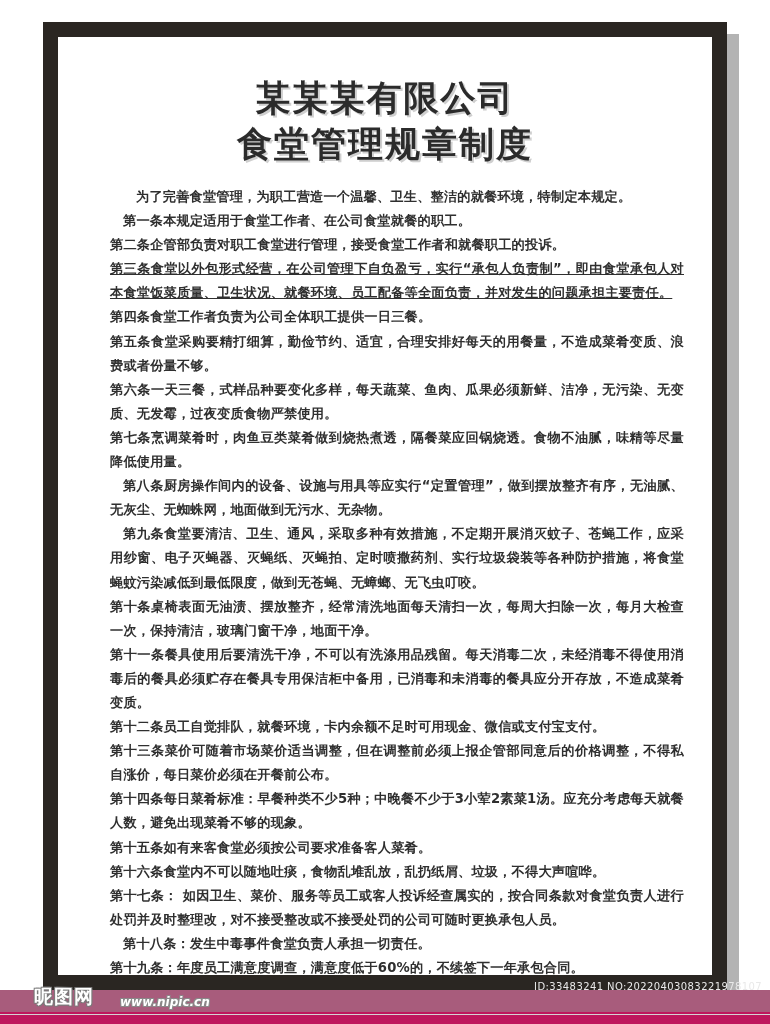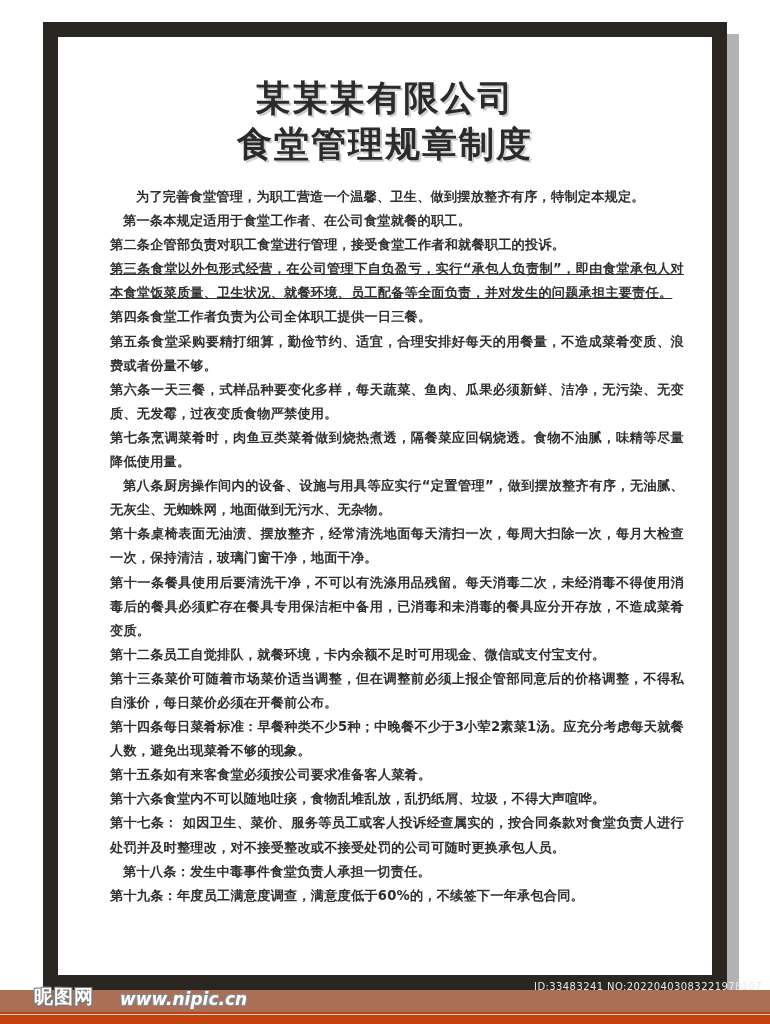--- a/index.html
+++ b/index.html
@@ -69,21 +69,21 @@
     word-break:break-all;
   }
   .para.ind{text-indent:26px;}
   .para.ind-half{text-indent:13px;}
 
   
   #footer-bar{
     position:absolute;
     left:0; bottom:0;
     width:770px; height:34px;
-    background:#c2410c;
+    background:#be185d;
   }
   #footer-gray{
     position:absolute;
     left:0; bottom:12px;
     width:770px; height:22px;
     background:rgba(150,150,150,.55);
   }
   #wm-logo{
     position:absolute;
     left:34px; bottom:14px;
@@ -92,21 +92,21 @@
     color:#ffffff;
     letter-spacing:1px;
     text-shadow:
       -1px -1px 0 #7a7a7a, 1px -1px 0 #7a7a7a,
       -1px  1px 0 #7a7a7a, 1px  1px 0 #7a7a7a;
     font-family:"DejaVu Sans","Liberation Sans",sans-serif;
   }
   #wm-url{
     position:absolute;
     left:120px; bottom:15px;
-    font-size:17px;
+    font-size:12px;
     font-style:italic;
     font-weight:bold;
     color:#ffffff;
     text-shadow:
       -1px -1px 0 #8a8a8a, 1px -1px 0 #8a8a8a,
       -1px  1px 0 #8a8a8a, 1px  1px 0 #8a8a8a;
     font-family:"DejaVu Sans","Liberation Sans",sans-serif;
   }
   #wm-id{
     position:absolute;
@@ -130,29 +130,30 @@
 
 <div id="poster-frame" style="background: rgb(42, 38, 34);">
   <div id="poster-inner" style="background: rgb(255, 255, 255);">
 
     <div id="title-block">
       <div class="title-line" id="title-line-1">某某某有限公司</div>
       <div class="title-line" id="title-line-2">食堂管理规章制度</div>
     </div>
 
     <div id="body-block">
-        <p class="para ind" style="color: rgb(47, 47, 47);">为了完善食堂管理，为职工营造一个温馨、卫生、做到摆放整齐有序，特制定本规定。</p>
+        <p class="para ind" style="color: rgb(47, 47, 47);">为了完善食堂管理，为职工营造一个温馨、卫生、整洁的就餐环境，特制定本规定。</p>
         <p class="para ind-half" style="color: rgb(47, 47, 47);">第一条本规定适用于食堂工作者、在公司食堂就餐的职工。</p>
         <p class="para" style="color: rgb(47, 47, 47);">第二条企管部负责对职工食堂进行管理，接受食堂工作者和就餐职工的投诉。</p>
         <p class="para" style="color: rgb(47, 47, 47); text-decoration: underline;">第三条食堂以外包形式经营，在公司管理下自负盈亏，实行“承包人负责制”，即由食堂承包人对本食堂饭菜质量、卫生状况、就餐环境、员工配备等全面负责，并对发生的问题承担主要责任。</p>
         <p class="para" style="color: rgb(47, 47, 47);">第四条食堂工作者负责为公司全体职工提供一日三餐。</p>
         <p class="para" style="color: rgb(47, 47, 47);">第五条食堂采购要精打细算，勤俭节约、适宜，合理安排好每天的用餐量，不造成菜肴变质、浪费或者份量不够。</p>
         <p class="para" style="color: rgb(47, 47, 47);">第六条一天三餐，式样品种要变化多样，每天蔬菜、鱼肉、瓜果必须新鲜、洁净，无污染、无变质、无发霉，过夜变质食物严禁使用。</p>
         <p class="para" style="color: rgb(47, 47, 47);">第七条烹调菜肴时，肉鱼豆类菜肴做到烧热煮透，隔餐菜应回锅烧透。食物不油腻，味精等尽量降低使用量。</p>
         <p class="para ind-half" style="color: rgb(47, 47, 47);">第八条厨房操作间内的设备、设施与用具等应实行“定置管理”，做到摆放整齐有序，无油腻、无灰尘、无蜘蛛网，地面做到无污水、无杂物。</p>
+        <p class="para ind-half" style="color: rgb(47, 47, 47);">第九条食堂要清洁、卫生、通风，采取多种有效措施，不定期开展消灭蚊子、苍蝇工作，应采用纱窗、电子灭蝇器、灭蝇纸、灭蝇拍、定时喷撒药剂、实行垃圾袋装等各种防护措施，将食堂蝇蚊污染减低到最低限度，做到无苍蝇、无蟑螂、无飞虫叮咬。</p>
         <p class="para" style="color: rgb(47, 47, 47);">第十条桌椅表面无油渍、摆放整齐，经常清洗地面每天清扫一次，每周大扫除一次，每月大检查一次，保持清洁，玻璃门窗干净，地面干净。</p>
         <p class="para" style="color: rgb(47, 47, 47);">第十一条餐具使用后要清洗干净，不可以有洗涤用品残留。每天消毒二次，未经消毒不得使用消毒后的餐具必须贮存在餐具专用保洁柜中备用，已消毒和未消毒的餐具应分开存放，不造成菜肴变质。</p>
         <p class="para" style="color: rgb(47, 47, 47);">第十二条员工自觉排队，就餐环境，卡内余额不足时可用现金、微信或支付宝支付。</p>
         <p class="para" style="color: rgb(47, 47, 47);">第十三条菜价可随着市场菜价适当调整，但在调整前必须上报企管部同意后的价格调整，不得私自涨价，每日菜价必须在开餐前公布。</p>
         <p class="para" style="color: rgb(47, 47, 47);">第十四条每日菜肴标准：早餐种类不少5种；中晚餐不少于3小荤2素菜1汤。应充分考虑每天就餐人数，避免出现菜肴不够的现象。</p>
         <p class="para" style="color: rgb(47, 47, 47);">第十五条如有来客食堂必须按公司要求准备客人菜肴。</p>
         <p class="para" style="color: rgb(47, 47, 47); font-family: Liberation Serif, serif;">第十六条食堂内不可以随地吐痰，食物乱堆乱放，乱扔纸屑、垃圾，不得大声喧哗。</p>
         <p class="para" style="color: rgb(47, 47, 47);">第十七条：  如因卫生、菜价、服务等员工或客人投诉经查属实的，按合同条款对食堂负责人进行处罚并及时整理改，对不接受整改或不接受处罚的公司可随时更换承包人员。</p>
         <p class="para ind-half" style="color: rgb(47, 47, 47);">第十八条：发生中毒事件食堂负责人承担一切责任。</p>
         <p class="para" style="color: rgb(47, 47, 47);">第十九条：年度员工满意度调查，满意度低于60%的，不续签下一年承包合同。</p>

